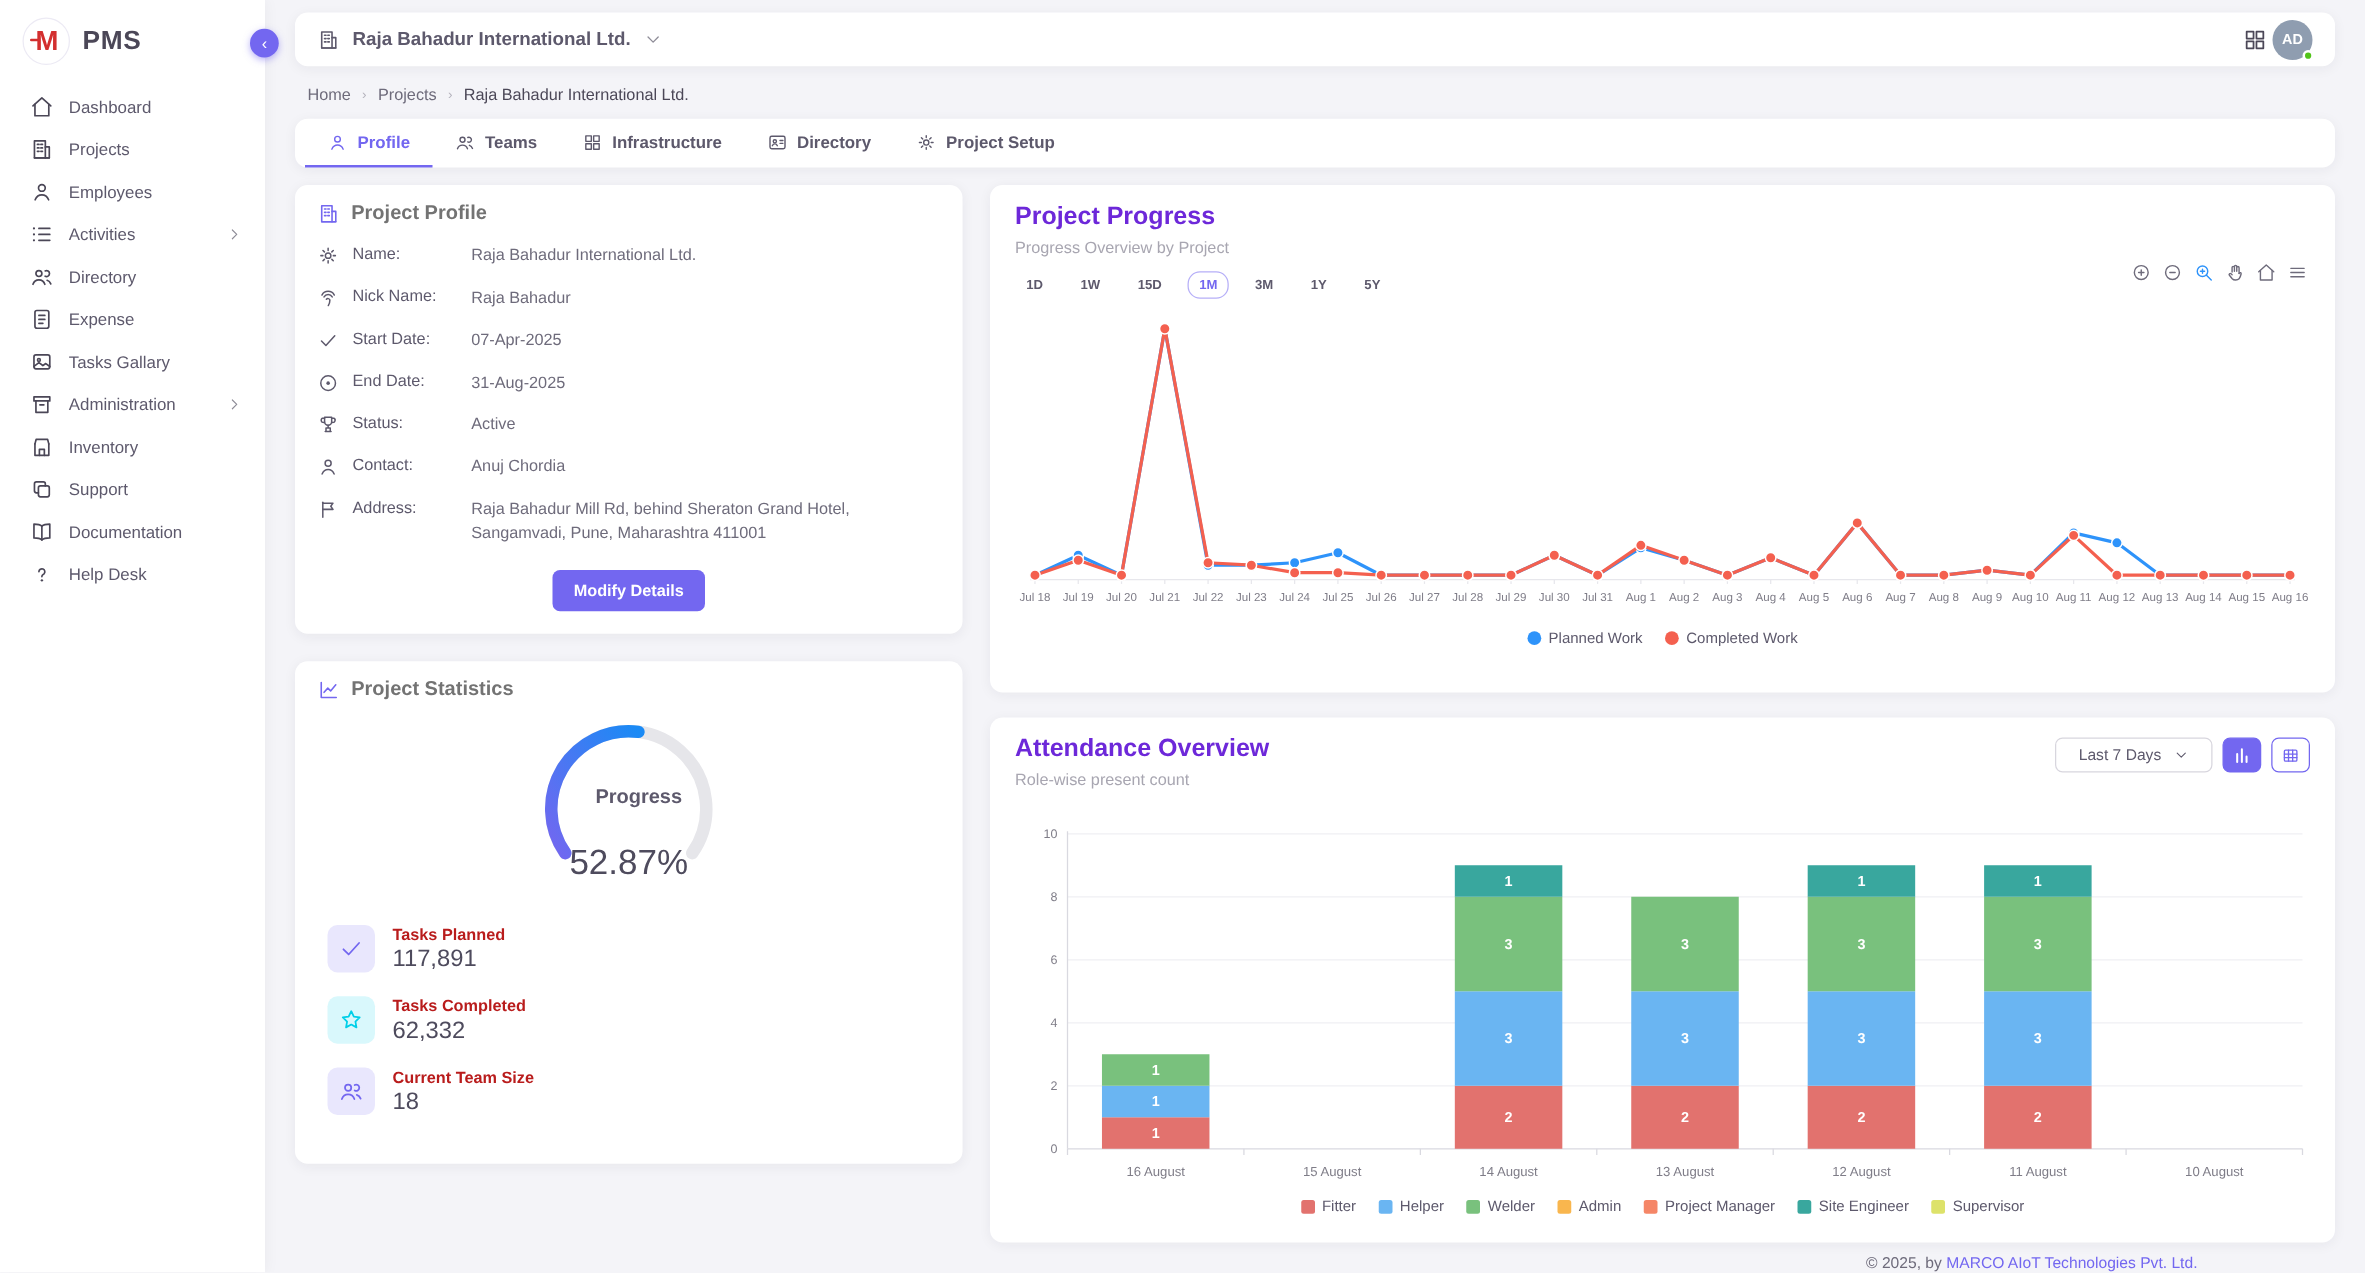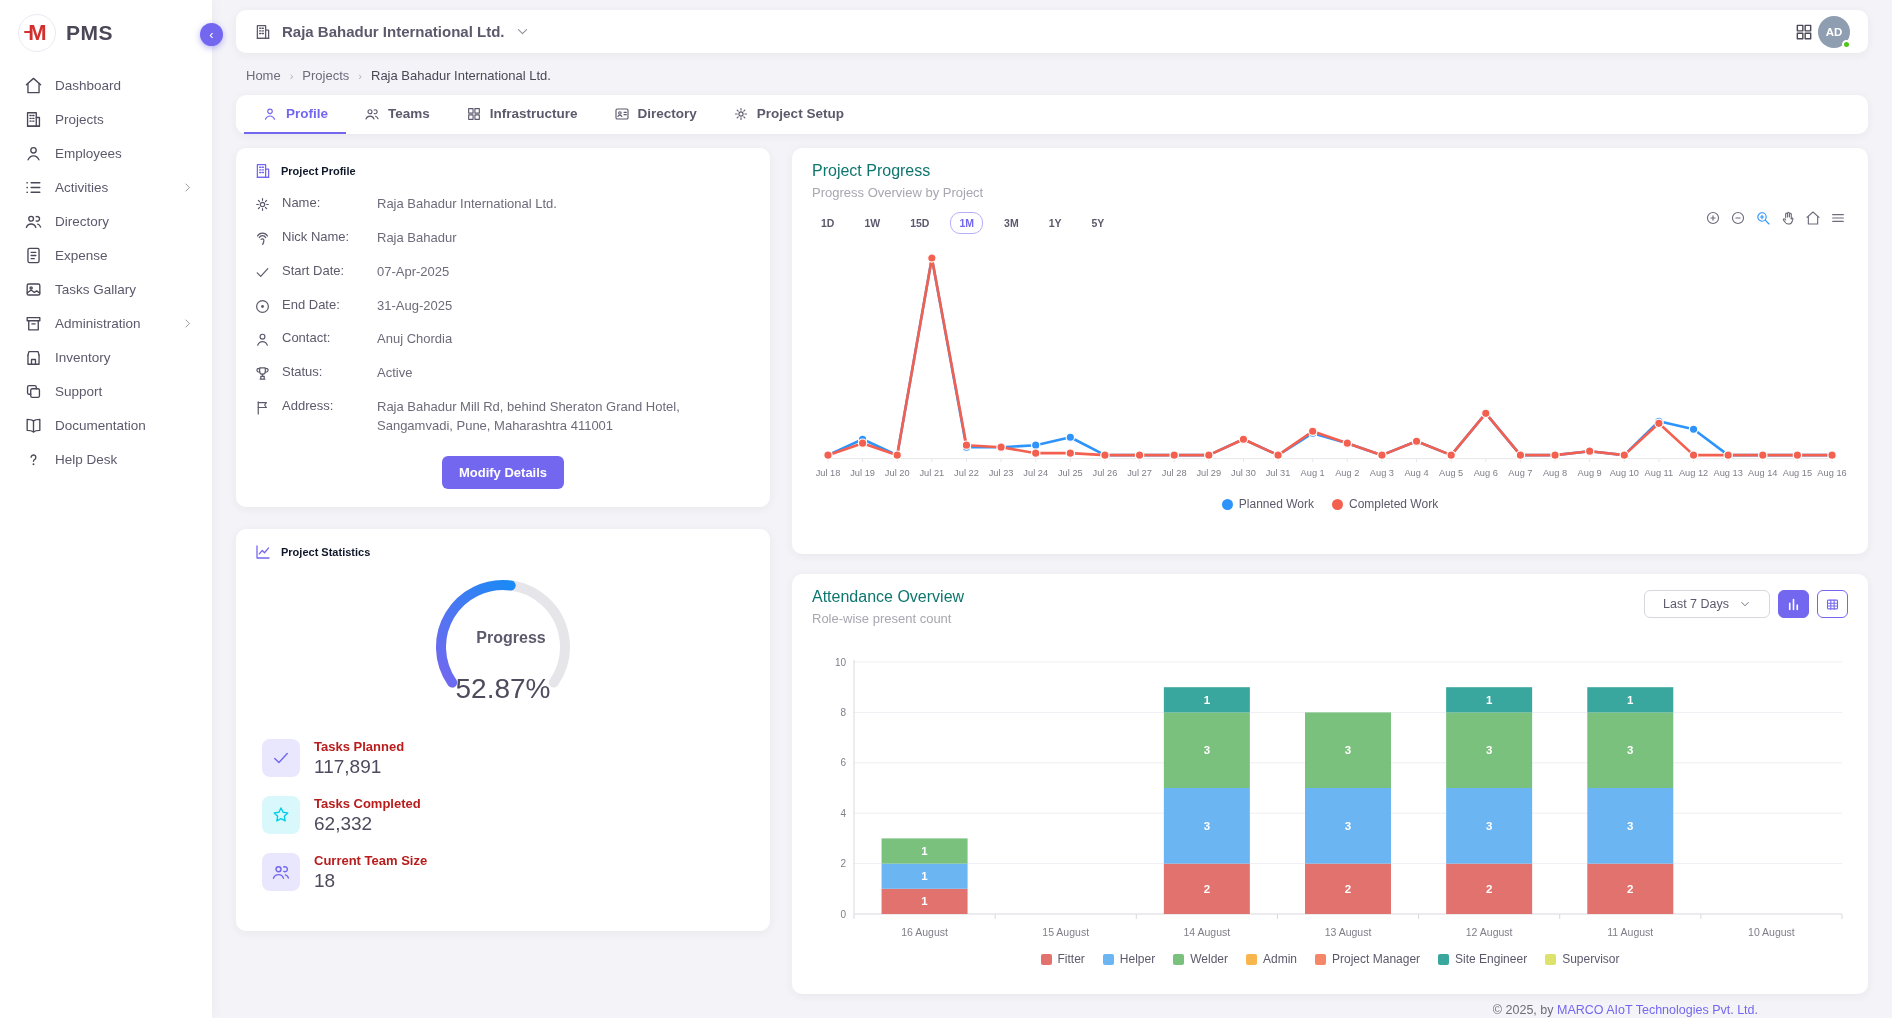--- a/index.html
+++ b/index.html
@@ -54,21 +54,21 @@
 
   .content { margin-top:14px; display:flex; gap:22px; }
   .col-left { width:534px; flex:0 0 534px; }
   .col-right { flex:1; }
 
   
   .p-card { padding:14px 18px 18px 18px; min-height:302px; }
   .card-title-row { display:flex; align-items:center; gap:9px; }
   .card-title-row .ct-icon { width:18px; height:18px; color:#7367f0; }
   .card-title-row .ct-icon svg { width:18px; height:18px; display:block; }
-  .card-title { font-size:11px; font-weight:700; color:#0f172a; }
+  .card-title { font-size:16px; font-weight:700; color:#737373; }
   .field-row { display:flex; gap:11px; margin-top:15px; font-size:13px; align-items:flex-start; }
   .field-row .f-icon { width:17px; height:17px; color:#5d596c; flex:0 0 17px; margin-top:1px; }
   .field-row .f-icon svg { width:17px; height:17px; display:block; }
   .field-row .f-label { width:84px; flex:0 0 84px; color:#5d596c; }
   .field-row .f-value { color:#6e6b7b; max-width:350px; line-height:1.45; }
   .modify-btn { display:block; margin:20px auto 0 auto; background:#7367f0; color:#fff; border:none; border-radius:6px; font-size:13px; font-weight:700; padding:9px 17px; cursor:pointer; font-family:inherit; }
 
   
   .s-card { margin-top:22px; padding:14px 18px; min-height:402px; }
   .gauge-wrap { position:relative; width:210px; margin:4px auto 0 auto; text-align:center; }
@@ -76,21 +76,21 @@
   .gauge-pct { text-align:center; font-size:28px; color:#4e4b5d; margin-top:-28px; }
   .stats-list { margin-top:34px; }
   .stat-row { display:flex; align-items:center; gap:14px; margin:0 0 18px 8px; }
   .stat-ic { width:38px; height:38px; border-radius:8px; display:flex; align-items:center; justify-content:center; }
   .stat-ic svg { width:20px; height:20px; display:block; }
   .stat-label { font-size:13px; font-weight:700; color:#b91c1c; }
   .stat-value { font-size:19px; color:#4e4b5d; margin-top:2px; }
 
   
   .pr-card { padding:14px 20px 10px 20px; min-height:406px; position:relative; }
-  .panel-title { font-size:16px; font-weight:400; color:#0f766e; }
+  .panel-title { font-size:20px; font-weight:700; color:#6d28d9; }
   .panel-sub { font-size:13px; color:#a8a6b1; margin-top:5px; }
   .ranges { display:flex; gap:12px; margin-top:12px; }
   .range-btn { font-size:10.5px; font-weight:700; color:#5d596c; padding:4px 8px; border:1px solid transparent; border-radius:10px; background:none; cursor:pointer; font-family:inherit; }
   .range-btn.active { color:#7367f0; border-color:#b6aff8; }
   .chart-toolbar { position:absolute; right:22px; top:62px; display:flex; gap:9px; }
   .chart-toolbar .tool { width:16px; height:16px; color:#6e6b7b; cursor:pointer; }
   .chart-toolbar .tool svg { width:16px; height:16px; display:block; }
   .chart-toolbar .tool.active { color:#2e93fa; }
   .line-chart-box { margin-top:6px; }
   .chart-legend { display:flex; justify-content:center; gap:18px; margin-top:2px; }
@@ -405,37 +405,37 @@
                     <circle cx="12" cy="12" r="8.3"></circle>
                     <circle cx="12" cy="12" r="2" fill="currentColor" stroke="none"></circle>
                   </svg>
                 </span>
                 <span class="f-label">End Date:</span>
                 <span class="f-value">31-Aug-2025</span>
               </div>
               <div class="field-row">
                 <span class="f-icon">
                   <svg viewBox="0 0 24 24" fill="none" stroke="currentColor" stroke-width="1.7" stroke-linecap="round" stroke-linejoin="round">
+                    <path d="M8 4h8v5a4 4 0 01-8 0V4z"></path>
+                    <path d="M8 5H5.5A2.5 2.5 0 008 9.5M16 5h2.5A2.5 2.5 0 0116 9.5"></path>
+                    <path d="M12 13v3.2M8.7 20h6.6M9.6 16.2h4.8V20H9.6z"></path>
+                  </svg>
+                </span>
+                <span class="f-label">Status:</span>
+                <span class="f-value">Active</span>
+              </div>
+              <div class="field-row">
+                <span class="f-icon">
+                  <svg viewBox="0 0 24 24" fill="none" stroke="currentColor" stroke-width="1.7" stroke-linecap="round" stroke-linejoin="round">
                     <circle cx="12" cy="8" r="3.4"></circle>
                     <path d="M5.2 20c1.4-3.4 3.9-5 6.8-5s5.4 1.6 6.8 5"></path>
                   </svg>
                 </span>
                 <span class="f-label">Contact:</span>
                 <span class="f-value">Anuj Chordia</span>
-              </div>
-              <div class="field-row">
-                <span class="f-icon">
-                  <svg viewBox="0 0 24 24" fill="none" stroke="currentColor" stroke-width="1.7" stroke-linecap="round" stroke-linejoin="round">
-                    <path d="M8 4h8v5a4 4 0 01-8 0V4z"></path>
-                    <path d="M8 5H5.5A2.5 2.5 0 008 9.5M16 5h2.5A2.5 2.5 0 0116 9.5"></path>
-                    <path d="M12 13v3.2M8.7 20h6.6M9.6 16.2h4.8V20H9.6z"></path>
-                  </svg>
-                </span>
-                <span class="f-label">Status:</span>
-                <span class="f-value">Active</span>
               </div>
               <div class="field-row">
                 <span class="f-icon">
                   <svg viewBox="0 0 24 24" fill="none" stroke="currentColor" stroke-width="1.7" stroke-linecap="round" stroke-linejoin="round">
                     <path d="M6 21V4"></path>
                     <path d="M6 5h11.5L15 8.5l2.5 3.5H6"></path>
                   </svg>
                 </span>
                 <span class="f-label">Address:</span>
                 <span class="f-value">Raja Bahadur Mill Rd, behind Sheraton Grand Hotel, Sangamvadi, Pune, Maharashtra 411001</span>

